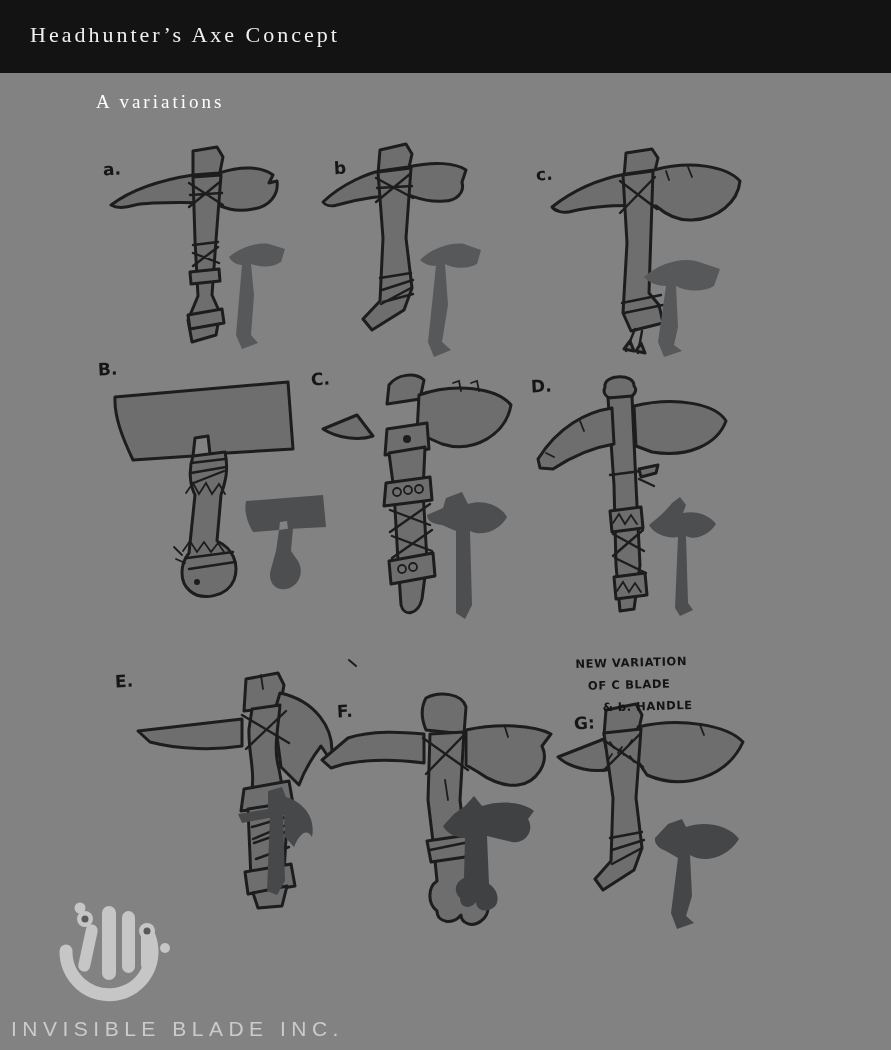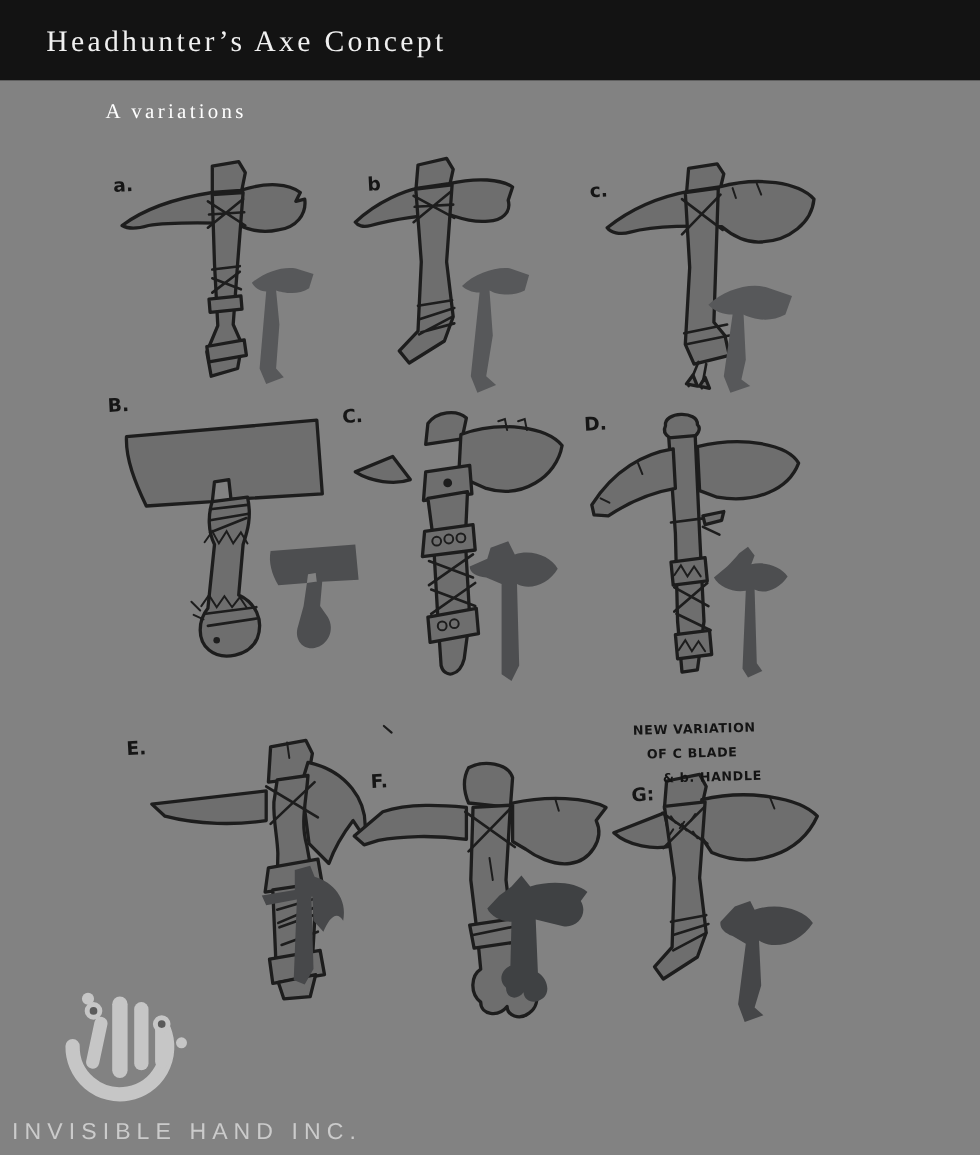--- a/index.html
+++ b/index.html
@@ -1,21 +1,21 @@
 <!DOCTYPE html>
 <html><head>
 <meta charset="utf-8">
 <style>
   html,body{margin:0;padding:0;background:#555;}
   #canvas{position:relative;width:891px;height:1050px;background:#828282;overflow:hidden;
           font-family:"Liberation Sans",sans-serif;}
   
   .header-bar{position:absolute;left:0;top:0;width:891px;height:73px;background:#131313;}
-  .page-title{position:absolute;left:42px;top:22px;font-family:"Liberation Serif",serif;
-              font-size:27px;letter-spacing:3px;color:#f0f0f0;white-space:nowrap;}
+  .page-title{position:absolute;left:30px;top:22px;font-family:"Liberation Serif",serif;
+              font-size:22px;letter-spacing:3px;color:#f0f0f0;white-space:nowrap;}
   .subtitle{position:absolute;left:96px;top:91px;font-family:"Liberation Serif",serif;
             font-size:19px;letter-spacing:3px;color:#ffffff;white-space:nowrap;}
   
   .variant{position:absolute;}
   .variant svg{position:absolute;left:0;top:0;overflow:visible;}
   .vlabel{position:absolute;font-family:"DejaVu Sans",sans-serif;font-weight:bold;
           font-size:17px;color:#161616;transform:rotate(-3deg);white-space:nowrap;}
   .main-fill{fill:#6e6e6e;stroke:#1d1d1d;stroke-width:3;stroke-linejoin:round;}
   .detail{fill:none;stroke:#1d1d1d;stroke-width:2.4;stroke-linecap:round;}
   .detail-thin{fill:none;stroke:#1d1d1d;stroke-width:1.8;stroke-linecap:round;}
@@ -226,15 +226,15 @@
         <rect x="70" y="15" width="13" height="62" rx="6.5"></rect>
         <rect x="89" y="33" width="12" height="42" rx="6"></rect>
         <circle cx="95" cy="35" r="8"></circle>
         <circle cx="28" cy="12" r="5.5"></circle>
         <circle cx="113" cy="52" r="5"></circle>
       </g>
       <circle cx="33" cy="23" r="3.5" fill="#5a5a5a"></circle>
       <circle cx="95" cy="35" r="3.5" fill="#5a5a5a"></circle>
     </svg>
   </div>
-  <div class="company-name">INVISIBLE HAND INC.</div>
+  <div class="company-name">INVISIBLE BLADE INC.</div>
 
 </div>
 
 </body></html>

